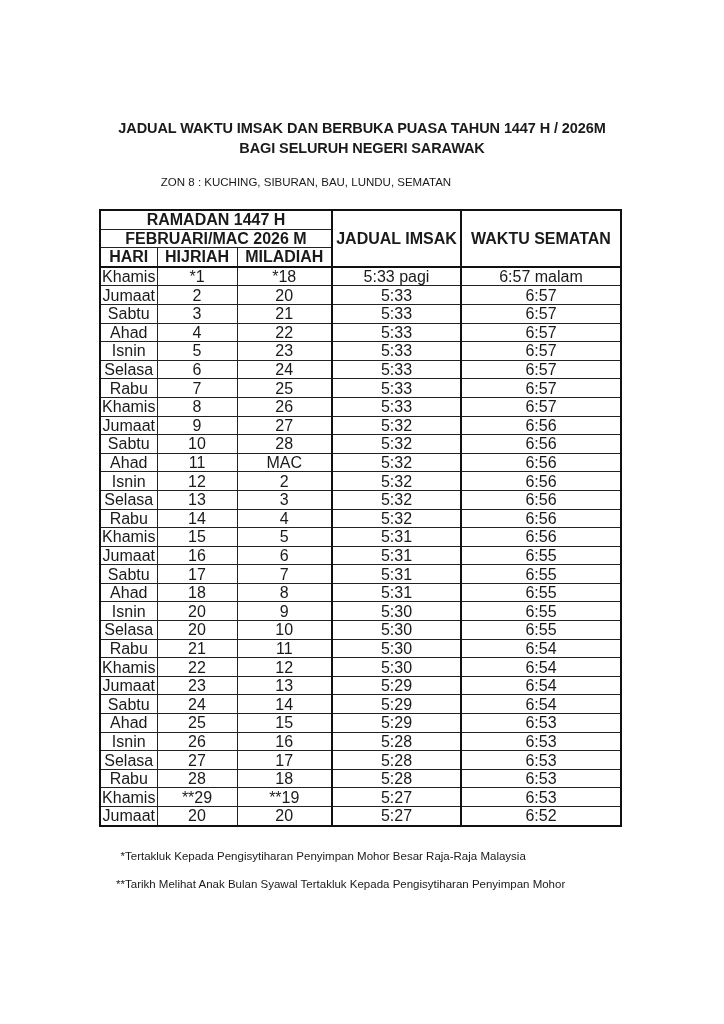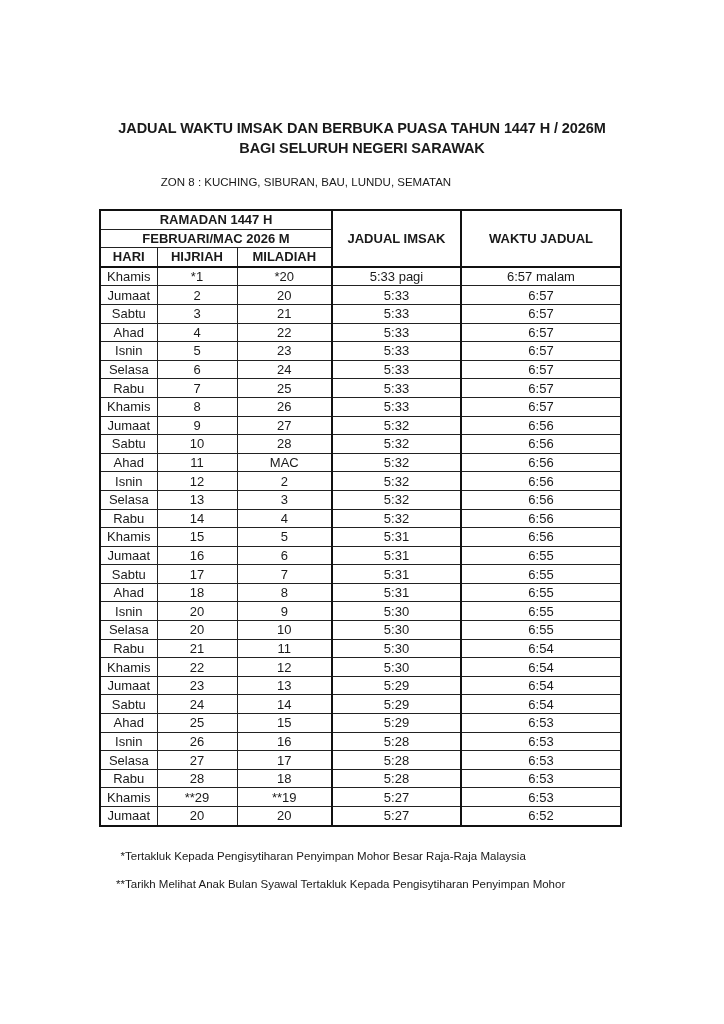--- a/index.html
+++ b/index.html
@@ -1,21 +1,21 @@
 <!DOCTYPE html>
 <html><head>
 <meta charset="utf-8">
 <style>
   html, body { margin: 0; padding: 0; background: #ffffff; }
   body { width: 724px; height: 1024px; position: relative; font-family: "Liberation Sans", sans-serif; color: #1a1a1a; overflow: hidden; }
   .title { position: absolute; left: 0; width: 724px; text-align: center; font-weight: bold; font-size: 14.5px; letter-spacing: -0.1px; }
   .t1 { top: 120px; }
   .t2 { top: 140px; }
   .zone { position: absolute; top: 176px; left: 0; width: 612px; text-align: center; font-size: 11.5px; }
-  table.sched { position: absolute; left: 99px; top: 209px; border-collapse: collapse; font-size: 13px; table-layout: fixed; }
+  table.sched { position: absolute; left: 99px; top: 209px; border-collapse: collapse; font-size: 16px; table-layout: fixed; }
   table.sched td, table.sched th { border: 1px solid #222; padding: 0; text-align: center; height: 17.6px; line-height: 17px; }
   table.sched th { font-weight: bold; }
   table.sched { border: 2px solid #111; }
   .c1 { width: 57px; } .c2 { width: 80px; } .c3 { width: 95px; } .c4 { width: 129px; } .c5 { width: 160px; }
   .thick-l { border-left: 2px solid #111 !important; }
   .thick-b { border-bottom: 2px solid #111 !important; }
   .notes { position: absolute; left: 103px; font-size: 11.5px; text-align: right; }
   .n1 { top: 850px; } .n2 { top: 878px; }
   .mark { display: inline-block; width: 22px; }
 </style>
@@ -31,36 +31,36 @@
     <col class="c1">
       <col class="c2">
       <col class="c3">
       <col class="c4">
       <col class="c5">
   </colgroup>
   <thead>
     <tr>
       <th colspan="3">RAMADAN 1447 H</th>
       <th rowspan="3" class="thick-l thick-b">JADUAL IMSAK</th>
-      <th rowspan="3" class="thick-l thick-b">WAKTU JADUAL</th>
+      <th rowspan="3" class="thick-l thick-b">WAKTU SEMATAN</th>
     </tr>
     <tr>
       <th colspan="3">FEBRUARI/MAC 2026 M</th>
     </tr>
     <tr class="thick-b">
       <th class="thick-b">HARI</th>
       <th class="thick-b">HIJRIAH</th>
       <th class="thick-b">MILADIAH</th>
     </tr>
   </thead>
   <tbody id="tbody">
       <tr>
         <td>Khamis</td>
         <td>*1</td>
-        <td>*20</td>
+        <td>*18</td>
         <td class="thick-l">5:33 pagi</td>
         <td class="thick-l">6:57 malam</td>
       </tr>
       <tr>
         <td>Jumaat</td>
         <td>2</td>
         <td>20</td>
         <td class="thick-l">5:33</td>
         <td class="thick-l">6:57</td>
       </tr>

